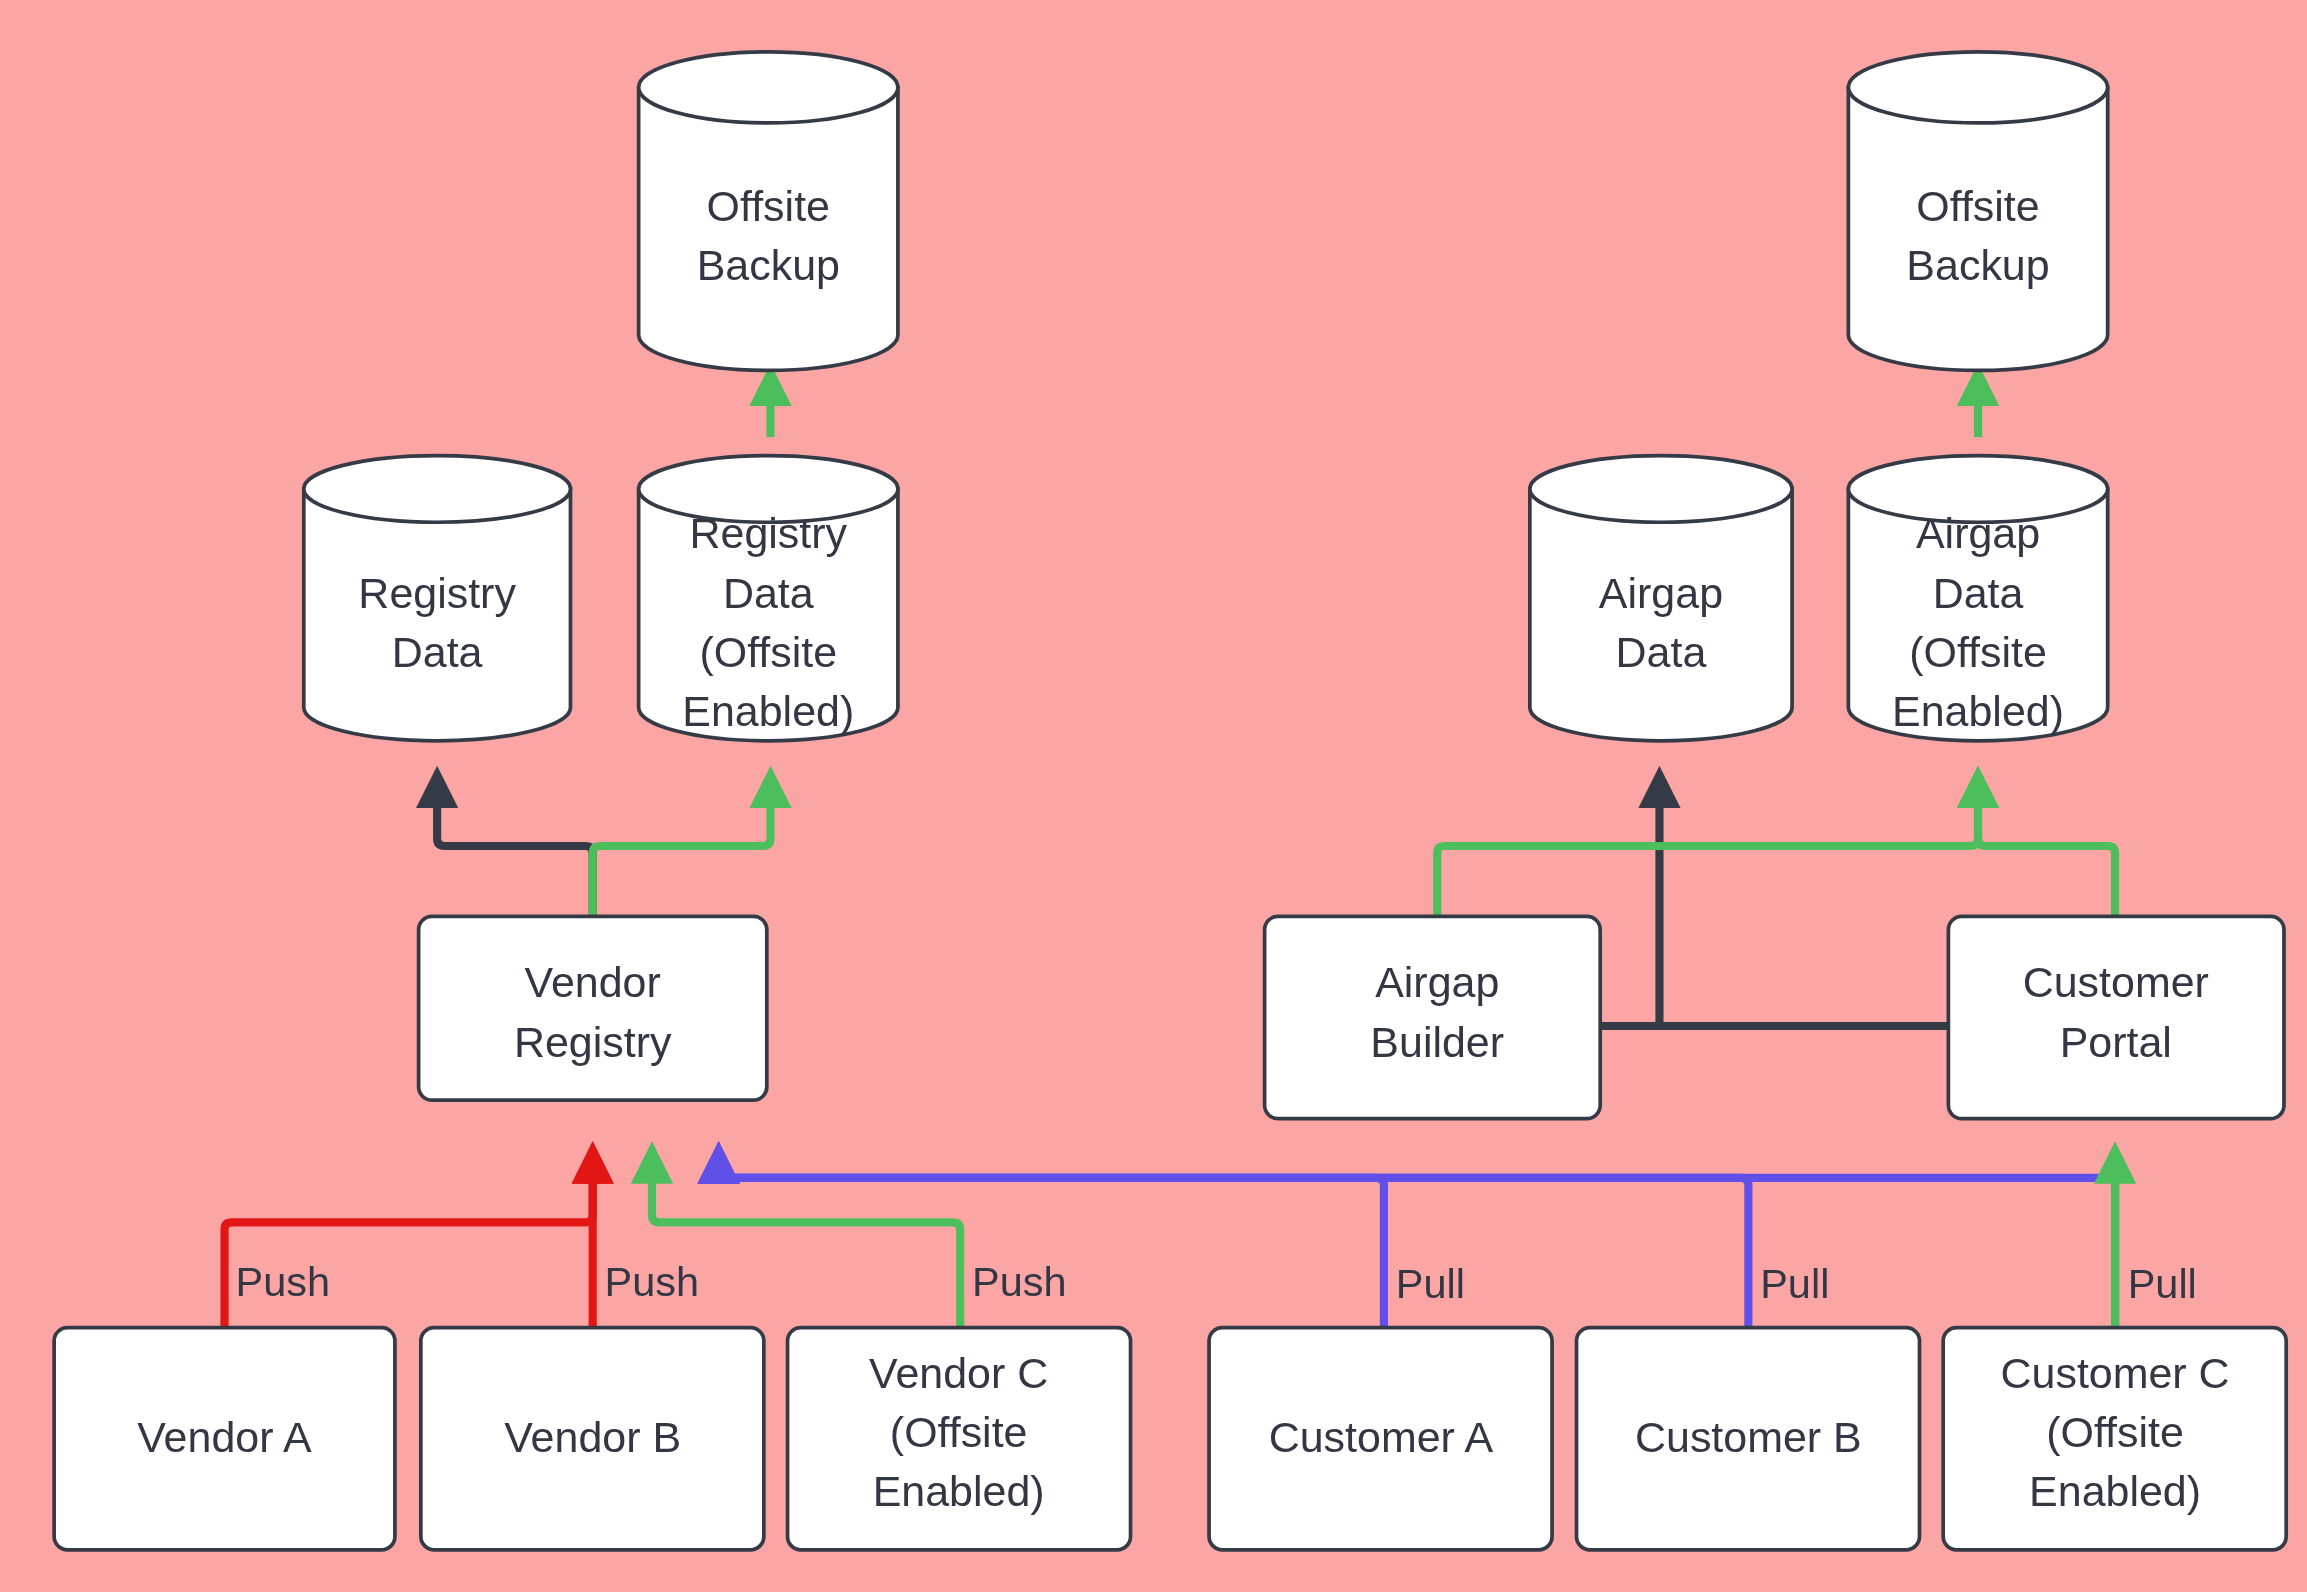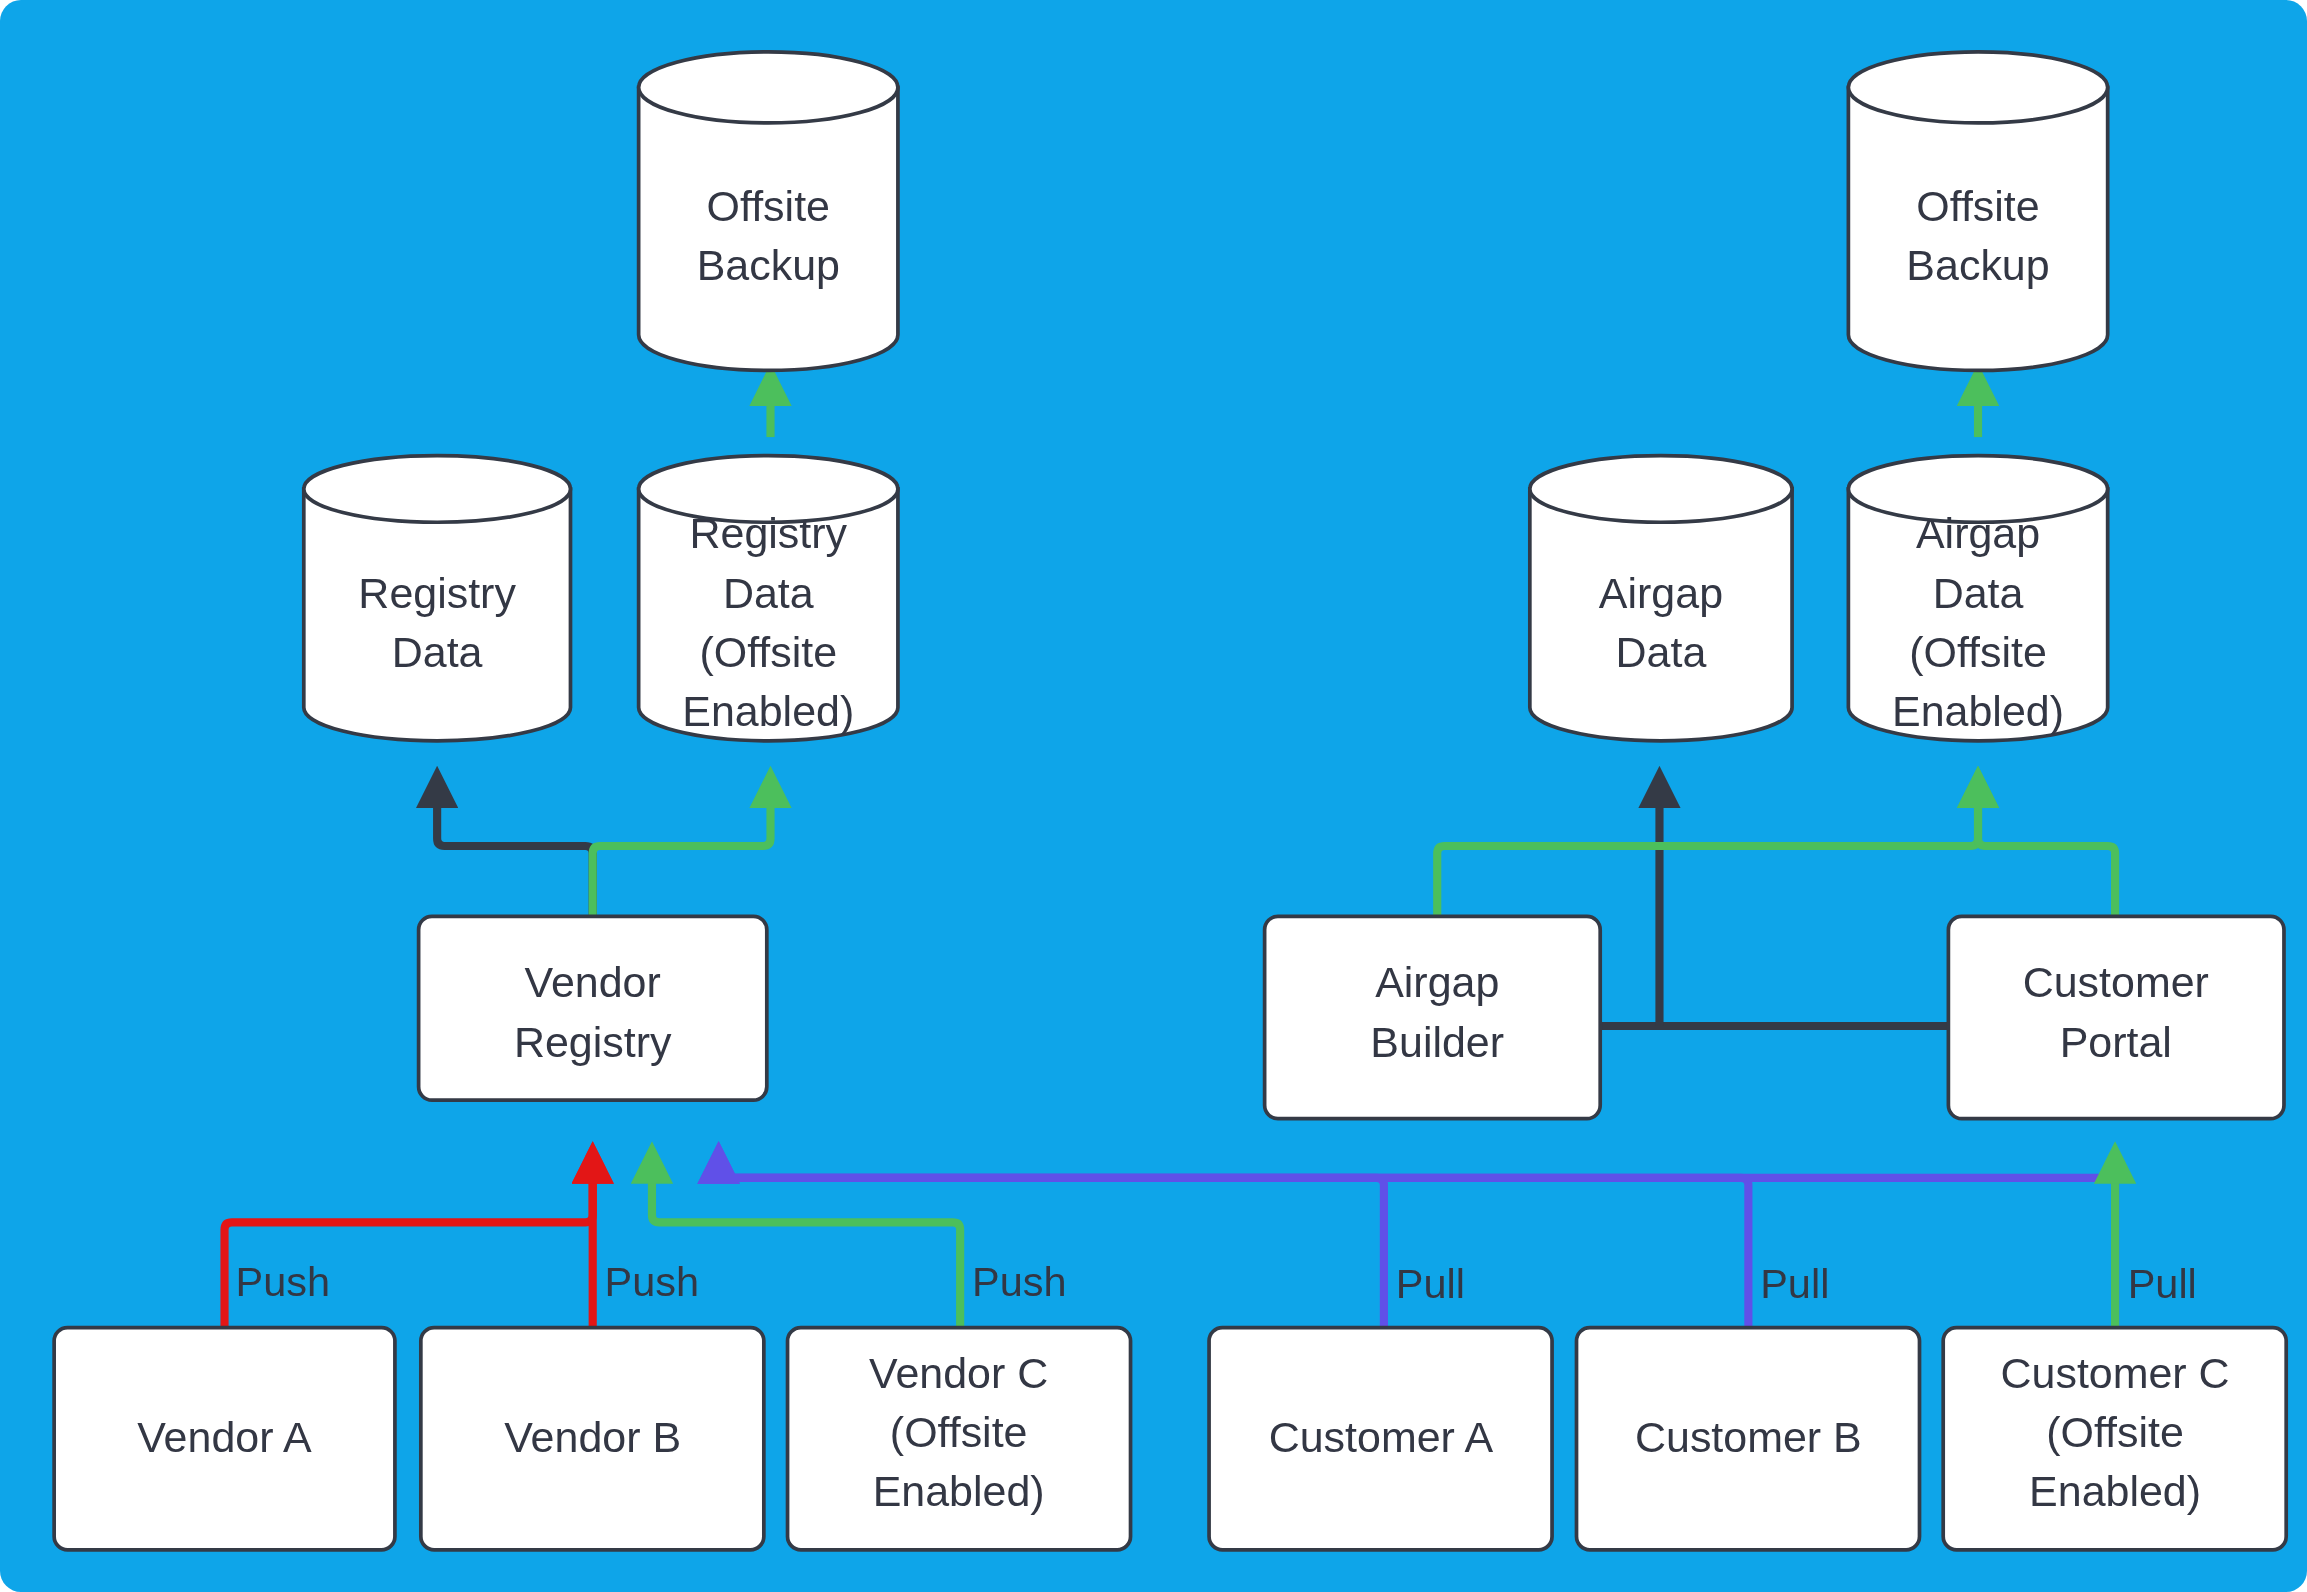--- a/index.html
+++ b/index.html
@@ -4,23 +4,22 @@
 <style>
   html, body {
     margin: 0;
     padding: 0;
     background: #ffffff;
   }
   #diagram-root {
     width: 2307px;
     height: 1592px;
     position: relative;
-    background: #0ea5e9;
+    background: #fca5a5;
     font-family: "Liberation Sans", sans-serif;
-    border-radius: 21px;
   }
   svg#flow {
     display: block;
     width: 2307px;
     height: 1592px;
   }
   .node-shape {
     fill: #ffffff;
     stroke: #343a46;
     stroke-width: 5;

